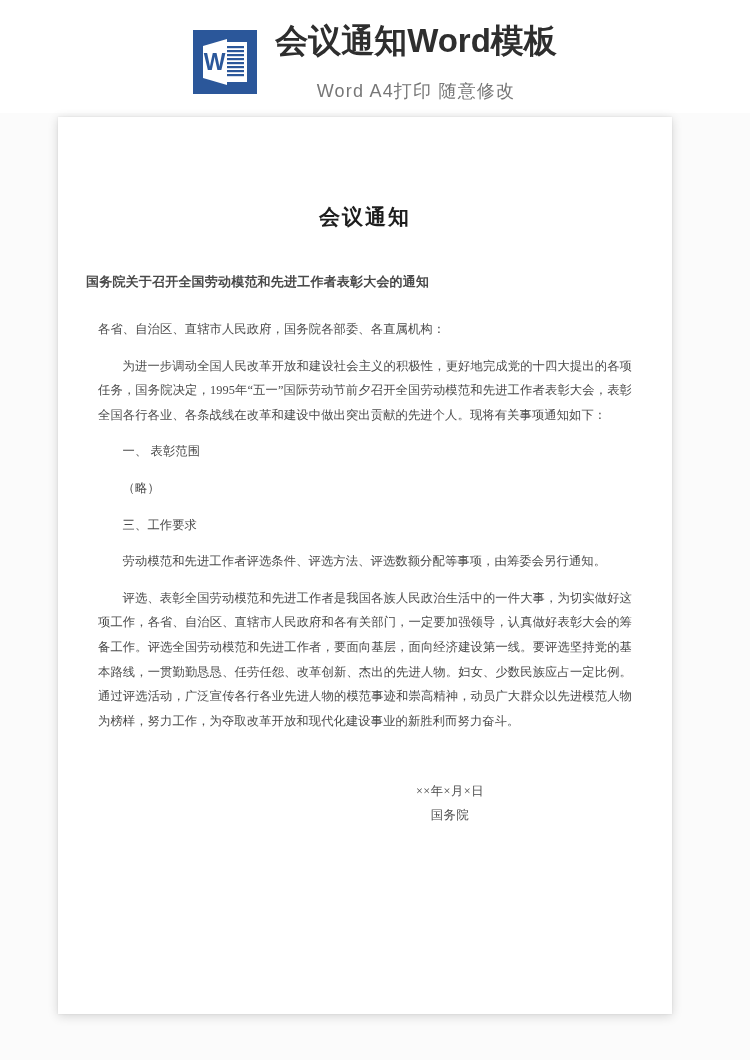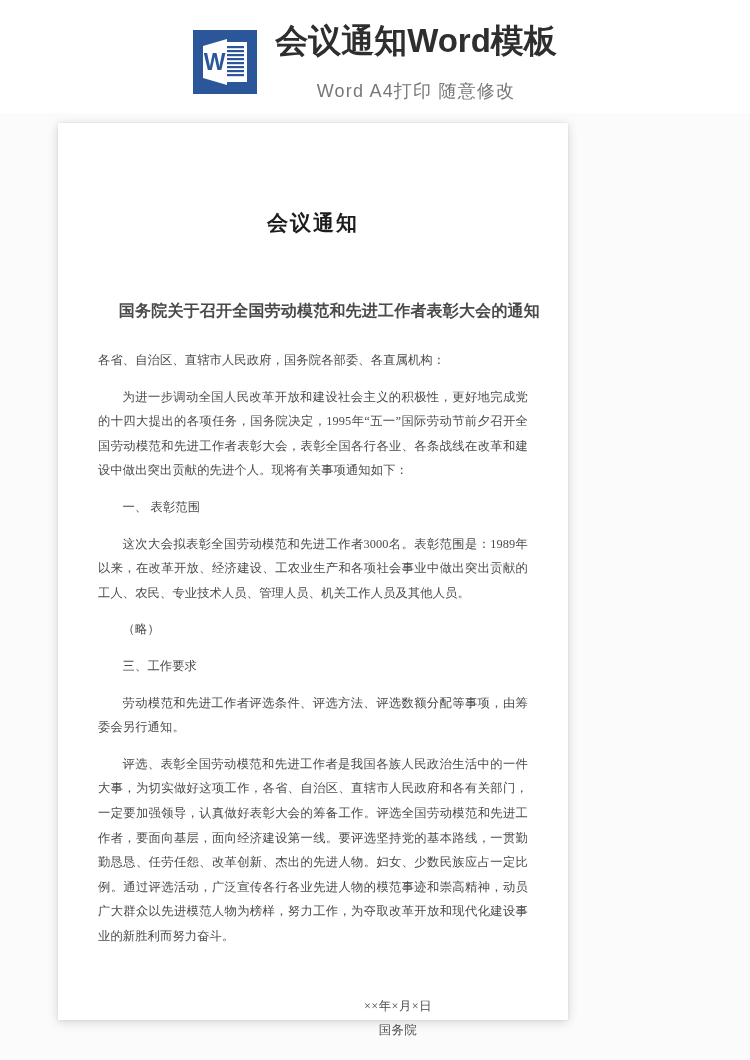--- a/index.html
+++ b/index.html
@@ -66,22 +66,22 @@
     letter-spacing: 1.2px;
     margin-top: 16px;
     white-space: nowrap;
     font-family: "Liberation Sans", sans-serif;
   }
 
   
   .page-shadow-wrap {
     position: absolute;
     left: 58px;
-    top: 123px;
-    width: 510px;
+    top: 117px;
+    width: 614px;
     height: 897px;
   }
   .page {
     width: 100%;
     height: 100%;
     background: #ffffff;
     box-shadow: 0 2px 10px rgba(0,0,0,0.16), 0 0 2px rgba(0,0,0,0.08);
     box-sizing: border-box;
     padding: 0 28px;
     position: relative;
@@ -101,25 +101,25 @@
     text-align: center;
     font-size: 21px;
     font-weight: 700;
     color: #1d1d1d;
     margin-top: 86px;
     letter-spacing: 2px;
     font-family: "Liberation Serif", "DejaVu Serif", serif;
   }
 
   .doc-subtitle {
-    text-align: right;
-    font-size: 16px;
+    text-align: left;
+    font-size: 13px;
     font-weight: 700;
     color: #4a4a4a;
-    margin-top: 64px;
+    margin-top: 42px;
     letter-spacing: 0.2px;
   }
 
   .doc-paragraphs {
     margin-top: 26px;
   }
 
   p.para {
     margin: 12px;
     font-size: 12.3px;
@@ -185,21 +185,20 @@
     <div class="doc-body">
 
       <div class="doc-title">会议通知</div>
 
       <div class="doc-subtitle">国务院关于召开全国劳动模范和先进工作者表彰大会的通知</div>
 
       <div class="doc-paragraphs">
         <p class="para noindent">各省、自治区、直辖市人民政府，国务院各部委、各直属机构：</p>
         <p class="para indent">为进一步调动全国人民改革开放和建设社会主义的积极性，更好地完成党的十四大提出的各项任务，国务院决定，1995年“五一”国际劳动节前夕召开全国劳动模范和先进工作者表彰大会，表彰全国各行各业、各条战线在改革和建设中做出突出贡献的先进个人。现将有关事项通知如下：</p>
         <p class="para heading">一、 表彰范围</p>
-        <p class="para indent">这次大会拟表彰全国劳动模范和先进工作者3000名。表彰范围是：1989年以来，在改革开放、经济建设、工农业生产和各项社会事业中做出突出贡献的工人、农民、专业技术人员、管理人员、机关工作人员及其他人员。</p>
         <p class="para heading">（略）</p>
         <p class="para heading">三、工作要求</p>
         <p class="para indent">劳动模范和先进工作者评选条件、评选方法、评选数额分配等事项，由筹委会另行通知。</p>
         <p class="para indent">评选、表彰全国劳动模范和先进工作者是我国各族人民政治生活中的一件大事，为切实做好这项工作，各省、自治区、直辖市人民政府和各有关部门，一定要加强领导，认真做好表彰大会的筹备工作。评选全国劳动模范和先进工作者，要面向基层，面向经济建设第一线。要评选坚持党的基本路线，一贯勤勤恳恳、任劳任怨、改革创新、杰出的先进人物。妇女、少数民族应占一定比例。通过评选活动，广泛宣传各行各业先进人物的模范事迹和崇高精神，动员广大群众以先进模范人物为榜样，努力工作，为夺取改革开放和现代化建设事业的新胜利而努力奋斗。</p>
       </div>
 
       <div class="signature-block">
         <div class="sig-line">××年×月×日</div>
         <div class="sig-line">国务院</div>
       </div>

